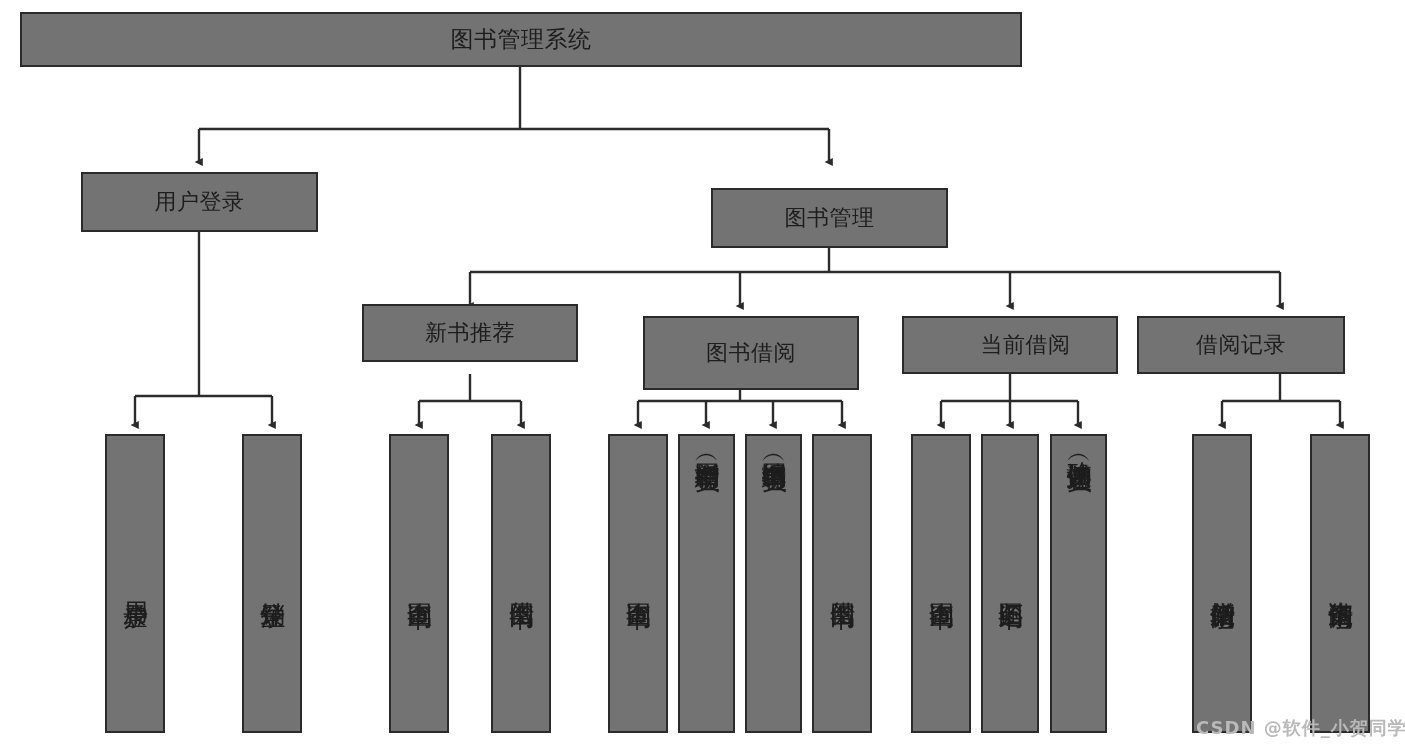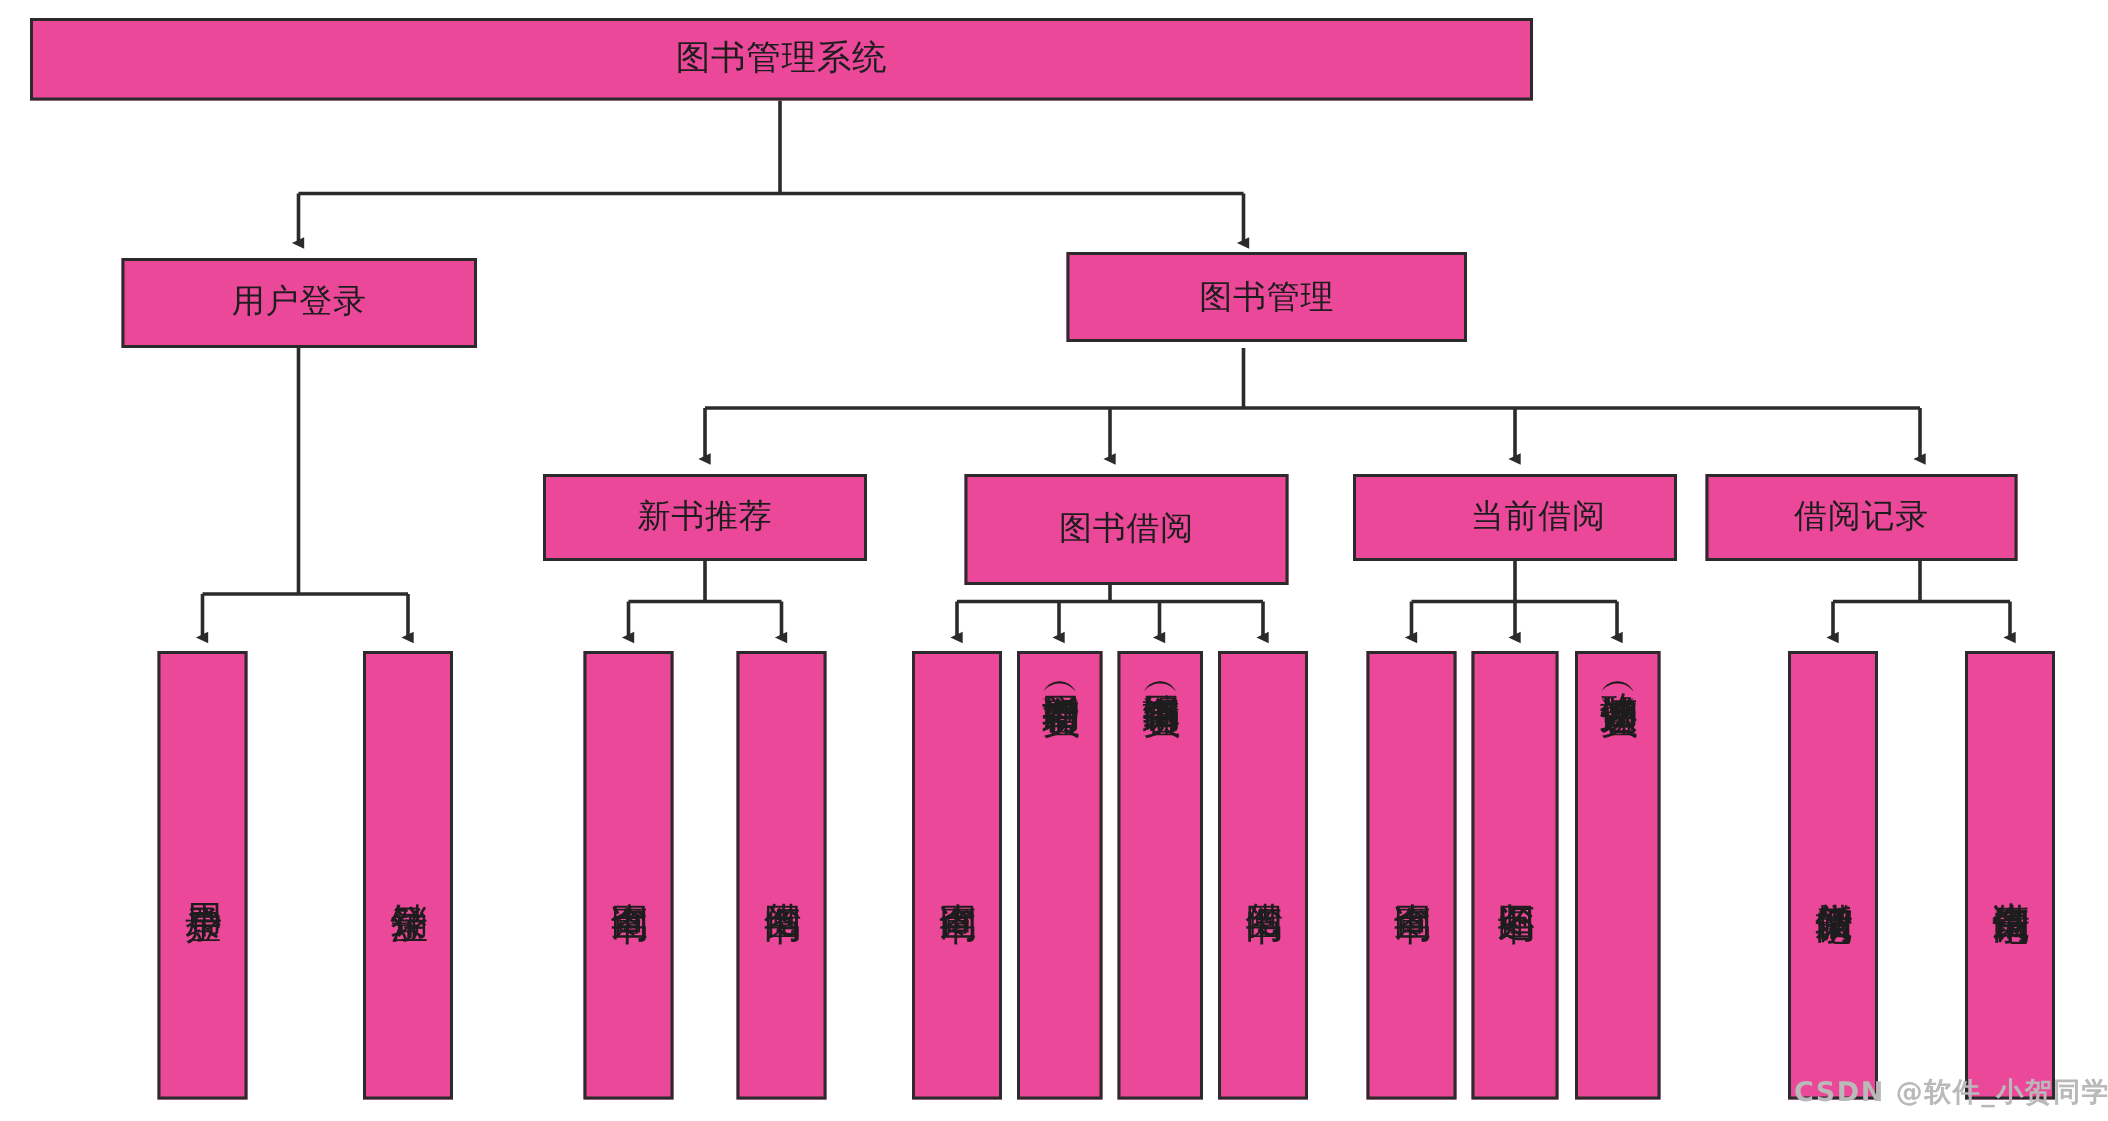--- a/index.html
+++ b/index.html
@@ -21,21 +21,21 @@
     position: absolute;
     left: 0;
     top: 0;
     width: 1405px;
     height: 747px;
     pointer-events: none;
   }
   .node {
     position: absolute;
     box-sizing: border-box;
-    background: #ec4899;
+    background: #737373;
     border: 2px solid #2b2b2b;
     display: flex;
     align-items: center;
     justify-content: center;
     color: #1d1d1d;
   }
   .node .label {
     display: block;
     text-align: center;
     line-height: 1.18;
@@ -130,25 +130,25 @@
     </g>
   </svg>
 
   <div class="node h root" style="left:20px; top:12px; width:1002px; height:55px;">
     <span class="label">图书管理系统</span>
   </div>
 
   <div class="node h" style="left:81px; top:172px; width:237px; height:60px;">
     <span class="label">用户登录</span>
   </div>
-  <div class="node h" style="left:711px; top:168px; width:267px; height:60px;font-family:Liberation Serif, serif;">
+  <div class="node h" style="left:711px; top:188px; width:237px; height:60px;">
     <span class="label">图书管理</span>
   </div>
 
-  <div class="node h" style="left:362px; top:316px; width:216px; height:58px;">
+  <div class="node h" style="left:362px; top:304px; width:216px; height:58px;">
     <span class="label">新书推荐</span>
   </div>
   <div class="node h" style="left:643px; top:316px; width:216px; height:74px;">
     <span class="label">图书借阅</span>
   </div>
   <div class="node h" style="left:902px; top:316px; width:216px; height:58px;padding-left:31px;">
     <span class="label">当前借阅</span>
   </div>
   <div class="node h" style="left:1137px; top:316px; width:208px; height:58px;">
     <span class="label">借阅记录</span>

